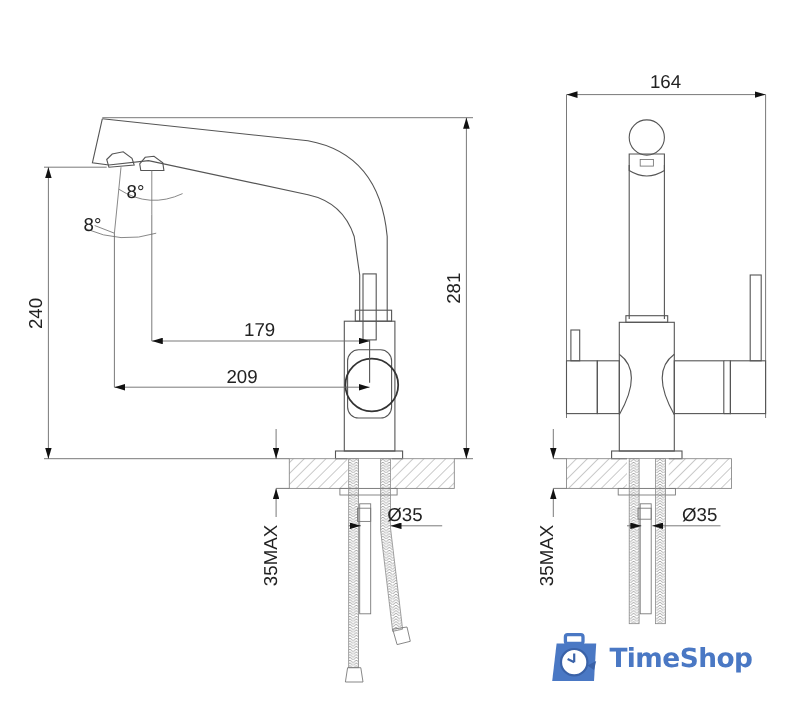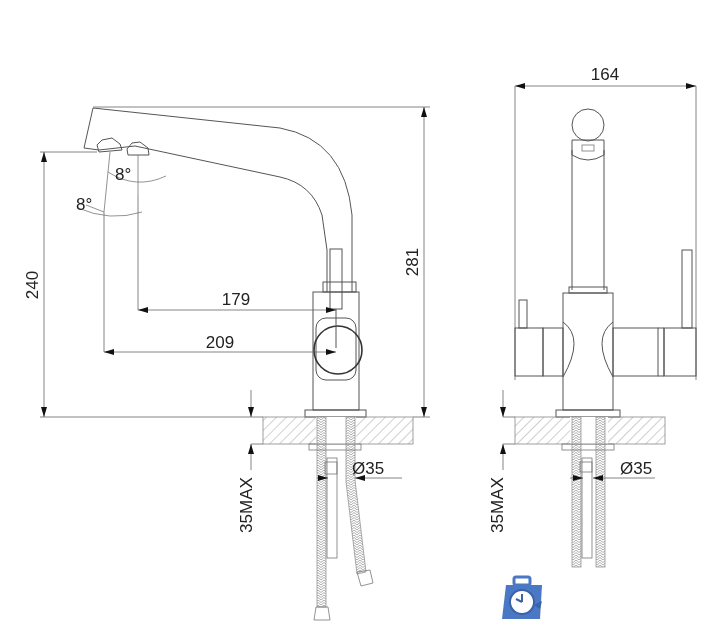--- a/index.html
+++ b/index.html
@@ -153,13 +153,14 @@
 
 <div class="logo">
   <svg width="48" height="46" viewBox="0 0 48 46">
     <rect x="14" y="2" width="16" height="8" rx="2" fill="none" stroke="#4a78c4" stroke-width="3"></rect>
     <path d="M6 10 L42 10 L40 44 L2 44 Z" fill="#4a78c4"></path>
     <circle cx="22" cy="27" r="12" fill="#fff" stroke="#3a62a8" stroke-width="2"></circle>
     <line x1="22" y1="27" x2="22" y2="19" stroke="#3a62a8" stroke-width="2"></line>
     <line x1="22" y1="27" x2="16" y2="24" stroke="#3a62a8" stroke-width="2"></line>
     <path d="M34 30 L42 26 L40 34 Z" fill="#3a62a8"></path>
   </svg>
+  <span class="logo-text">TimeShop</span>
 </div>
 
 </body></html>

